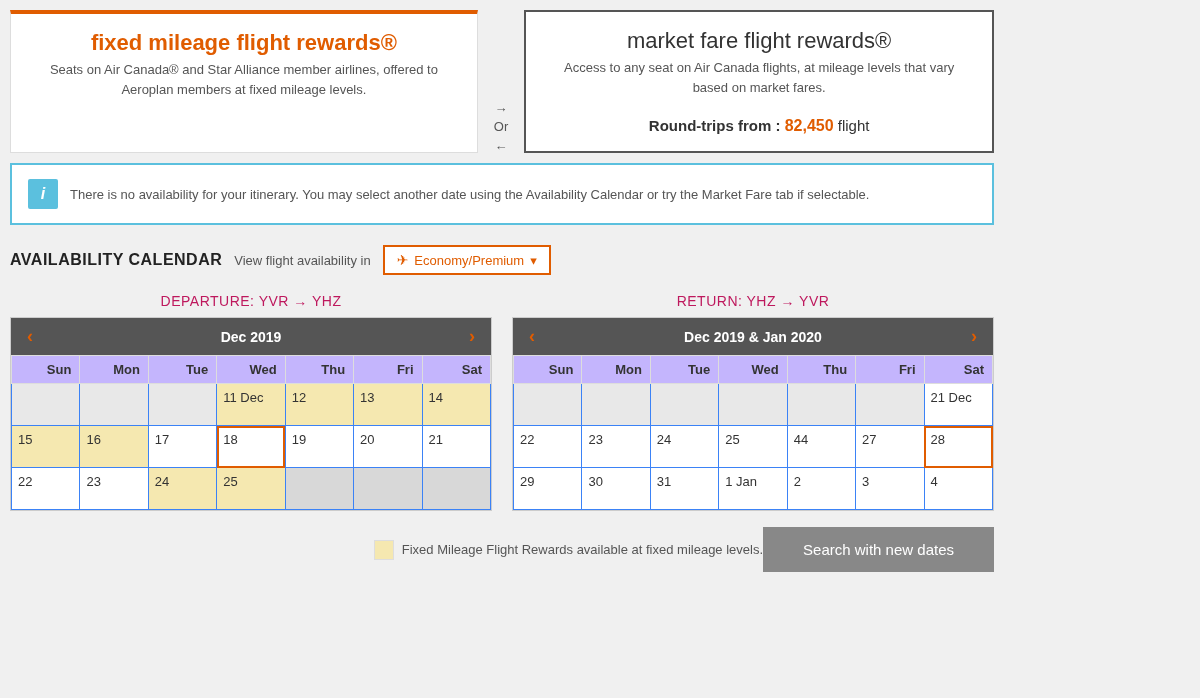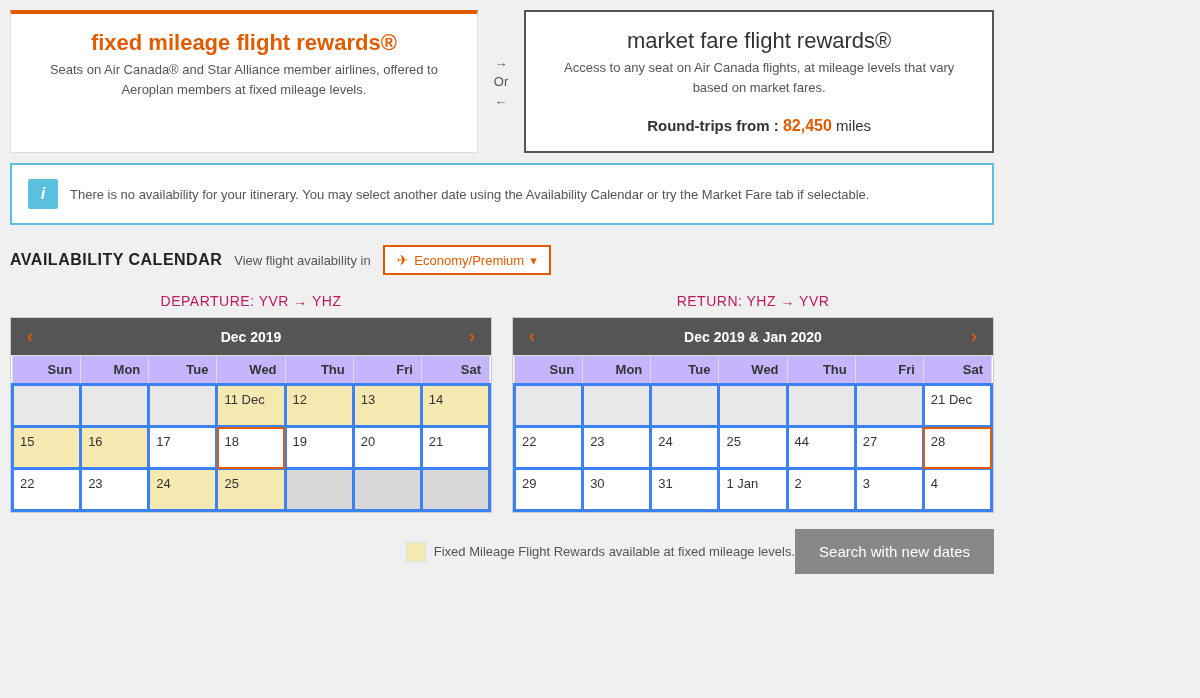--- a/index.html
+++ b/index.html
@@ -24,21 +24,21 @@
       border: 2px solid #555;
       flex: 1;
       padding: 16px 20px;
       text-align: center;
     }
 
     .or-divider {
       display: flex;
       flex-direction: column;
       align-items: center;
-      justify-content: center;
+      justify-content: flex-end;
       padding: 0 16px;
       color: #555;
       font-size: 13px;
       gap: 4px;
     }
 
     .card-title-orange { color: #e05c00; font-size: 22px; font-weight: bold; }
     .card-title-dark { color: #333; font-size: 22px; font-weight: normal; }
     .card-subtitle { font-size: 13px; color: #555; margin-top: 4px; line-height: 1.5; }
 
@@ -166,21 +166,21 @@
       font-size: 13px;
       color: #333;
       border: 1px solid #ddd;
     }
 
     .calendar-grid td {
       text-align: left;
       vertical-align: top;
       padding: 6px 6px;
       font-size: 13px;
-      border: 3px solid #3b82f6;
+      border: 1px solid #3b82f6;
       height: 42px;
       width: 14.28%;
       background: #fff;
     }
 
     .cell-empty { background: #e8e8e8 !important; }
     .cell-available { background: #f5e8b0 !important; }
     .cell-selected { outline: 2px solid #e05c00; outline-offset: -2px; }
     .cell-grayed { background: #d8d8d8 !important; color: #999; }
 
@@ -199,21 +199,21 @@
       background: #f5e8b0;
       border: 1px solid #ddd;
       flex-shrink: 0;
     }
     .legend-label { font-size: 13px; color: #555; }
 
     .search-btn {
       background: #888;
       color: #fff;
       border: none;
-      padding: 14px 24px;
+      padding: 14px 40px;
       font-size: 15px;
       cursor: pointer;
       font-weight: normal;
     }
 
     .arrow-right::before { content: '→'; }
     .arrow-left::before { content: '←'; }
     .chevron-down::before { content: ' ▾'; }
   </style>
 </head>
@@ -232,21 +232,21 @@
       <span>Or</span>
       <span class="arrow-left"></span>
     </div>
 
     <div class="market-fare-card">
       <div class="card-title-dark">market fare flight rewards®</div>
       <div class="card-subtitle">Access to any seat on Air Canada flights, at mileage levels that vary based on market fares.</div>
       <div class="round-trips-line">
         <strong>Round-trips from : </strong>
         <span class="miles-orange">82,450</span>
-        <span> miles</span>
+        <span> flight</span>
       </div>
     </div>
   </div>
 
   <div class="info-banner">
     <div class="info-icon-box">i</div>
     <div class="info-text">There is no availability for your itinerary. You may select another date using the Availability Calendar or try the Market Fare tab if selectable.</div>
   </div>
 
   <div class="availability-section">

